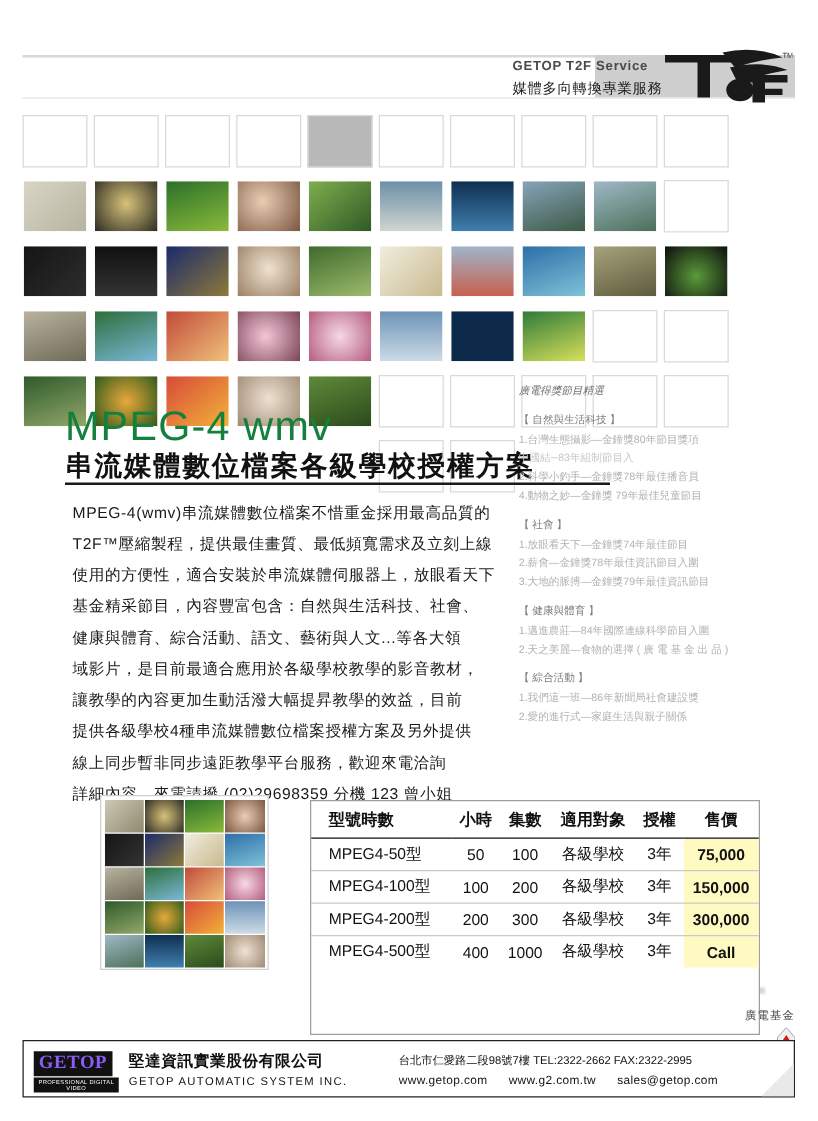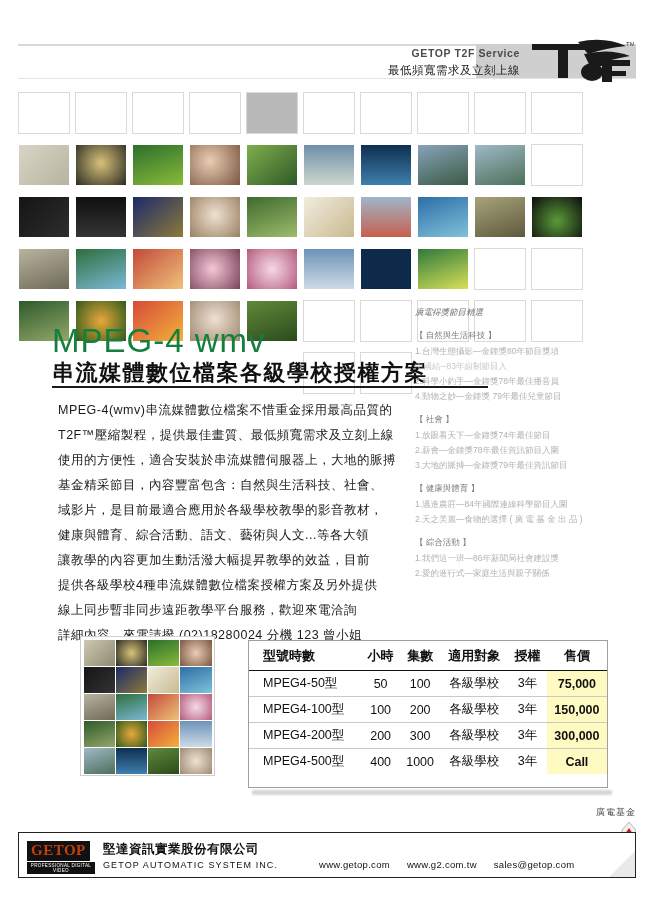--- a/index.html
+++ b/index.html
@@ -23,21 +23,21 @@
   }
   .header-rule2 {
     position:absolute; left:18px; top:78px; width:618px; height:1px;
     background:#e4e4e4;
   }
   .brandblock {
     position:absolute; right:18px; top:44px; width:160px; height:34px;
     background:#cfcfcf;
   }
   .header-text {
-    position:absolute; right:134px; top:47px; text-align:right;
+    position:absolute; right:124px; top:47px; text-align:left;
   }
   .header-text .line1 {
     font-size:10.5px; color:#4a4a4a; letter-spacing:0.6px; font-weight:bold;
   }
   .header-text .line2 {
     font-size:11.5px; color:#222; margin-top:4px; letter-spacing:0.5px;
   }
   .logo-t2f {
     position:absolute; right:20px; top:38px; width:108px; height:46px;
   }
@@ -92,21 +92,21 @@
     position:absolute; left:80px; top:636px;
     width:135px; height:140px;
     border:1px solid #cfcfcf; background:#fff;
     padding:2px;
   }
   .minigrid .mrow { display:flex; }
   .minigrid .mc { width:32px; height:26px; margin:0.5px; }
 
   
   .pricebox {
-    position:absolute; left:248px; top:640px; width:360px; height:148px;
+    position:absolute; left:248px; top:640px; width:360px; height:188px;
     border:1px solid #9f9f9f; background:#fff;
   }
   .ptable {
     width:100%; border-collapse:collapse;
     font-size:12.5px; color:#111;
   }
   .ptable th {
     font-weight:bold; font-size:13px; padding:6px 4px 5px 4px; text-align:center;
     border-bottom:1px solid #111;
   }
@@ -137,21 +137,21 @@
   
   .footer {
     position:absolute; left:18px; top:832px; width:618px; height:46px;
     border:1.5px solid #222; background:#fff;
   }
   .footer-inner { position:relative; width:100%; height:100%; }
   .getop-logo {
     position:absolute; left:8px; top:8px; width:68px; height:28px;
   }
   .getop-logo .g-main {
-    background:#111; color:#c2410c; font-size:15px; font-weight:bold;
+    background:#111; color:#8b5cf6; font-size:15px; font-weight:bold;
     letter-spacing:0.5px; padding:1px 4px 2px 4px; display:inline-block;
     font-family:"Liberation Serif", serif;
   }
   .getop-logo .g-sub {
     font-size:4.6px; color:#fff; background:#111; display:block;
     text-align:center; letter-spacing:0.3px; padding:1px 0;
     margin-top:1px;
   }
   .footer-cn {
     position:absolute; left:84px; top:8px; font-size:12.5px; font-weight:bold;
@@ -177,21 +177,21 @@
 </head>
 <body>
 
 <div class="header">
   <div class="header-rule"></div>
   <div class="brandblock"></div>
   <div class="header-rule2"></div>
 
   <div class="header-text">
     <div class="line1">GETOP T2F Service</div>
-    <div class="line2">最低頻寬需求及立刻上線</div>
+    <div class="line2">媒體多向轉換專業服務</div>
   </div>
 
   <div class="logo-t2f">
     <svg width="108" height="46" viewBox="0 0 108 46" xmlns="http://www.w3.org/2000/svg">
       <g fill="#1a1a1a">
         <path d="M6 6 L62 6 L62 12 L42 12 L42 40 L32 40 L32 12 L6 12 Z"></path>
         <path d="M52 4 Q78 -2 100 8 Q80 10 62 16 Z"></path>
         <path d="M58 16 Q84 10 104 18 Q82 22 64 28 Z"></path>
         <path d="M70 22 L104 22 L104 28 L86 28 L86 33 L100 33 L100 38 L86 38 L86 44 L76 44 L76 28 L70 28 Z"></path>
         <ellipse cx="66" cy="34" rx="11" ry="9"></ellipse>
@@ -326,28 +326,28 @@
   <div class="cell" style="left:342px;top:260px;"></div>
 </div>
 
 <div class="title-main">MPEG-4  wmv</div>
 <div class="title-sub">串流媒體數位檔案各級學校授權方案</div>
 <div class="title-underline"></div>
 
 <div class="bodycopy">
   <p>MPEG-4(wmv)串流媒體數位檔案不惜重金採用最高品質的</p>
   <p>T2F™壓縮製程，提供最佳畫質、最低頻寬需求及立刻上線</p>
-  <p>使用的方便性，適合安裝於串流媒體伺服器上，大地的脈搏</p>
+  <p>使用的方便性，適合安裝於串流媒體伺服器上，放眼看天下</p>
   <p>基金精采節目，內容豐富包含：自然與生活科技、社會、</p>
+  <p>健康與體育、綜合活動、語文、藝術與人文...等各大領</p>
   <p>域影片，是目前最適合應用於各級學校教學的影音教材，</p>
-  <p>健康與體育、綜合活動、語文、藝術與人文...等各大領</p>
   <p>讓教學的內容更加生動活潑大幅提昇教學的效益，目前</p>
   <p>提供各級學校4種串流媒體數位檔案授權方案及另外提供</p>
   <p>線上同步暫非同步遠距教學平台服務，歡迎來電洽詢</p>
-  <p>詳細內容。來電請撥  (02)18280024  分機  123  曾小姐</p>
+  <p>詳細內容。來電請撥  (02)29698359  分機  123  曾小姐</p>
 </div>
 
 <div class="awards">
   <div class="a-head">廣電得獎節目精選</div>
 
   <div class="a-cat">【 自然與生活科技 】</div>
   <div class="a-item">1.台灣生態攝影—金鐘獎80年節目獎項</div>
   <div class="a-item dim">    中國結─83年組制節目入</div>
   <div class="a-item">2.科學小釣手—金鐘獎78年最佳播音員</div>
   <div class="a-item">4.動物之妙—金鐘獎 79年最佳兒童節目</div>
@@ -463,20 +463,21 @@
 </div>
 
 <div class="footer">
   <div class="footer-inner">
     <div class="getop-logo">
       <span class="g-main">GETOP</span>
       <span class="g-sub">PROFESSIONAL DIGITAL VIDEO</span>
     </div>
     <div class="footer-cn">堅達資訊實業股份有限公司</div>
     <div class="footer-en">GETOP AUTOMATIC SYSTEM INC.</div>
+    <div class="footer-addr">台北市仁愛路二段98號7樓 TEL:2322-2662 FAX:2322-2995</div>
     <div class="footer-web">
       <span>www.getop.com</span>
       <span>www.g2.com.tw</span>
       <span>sales@getop.com</span>
     </div>
     <div class="corner"></div>
   </div>
 </div>
 
 </body></html>

